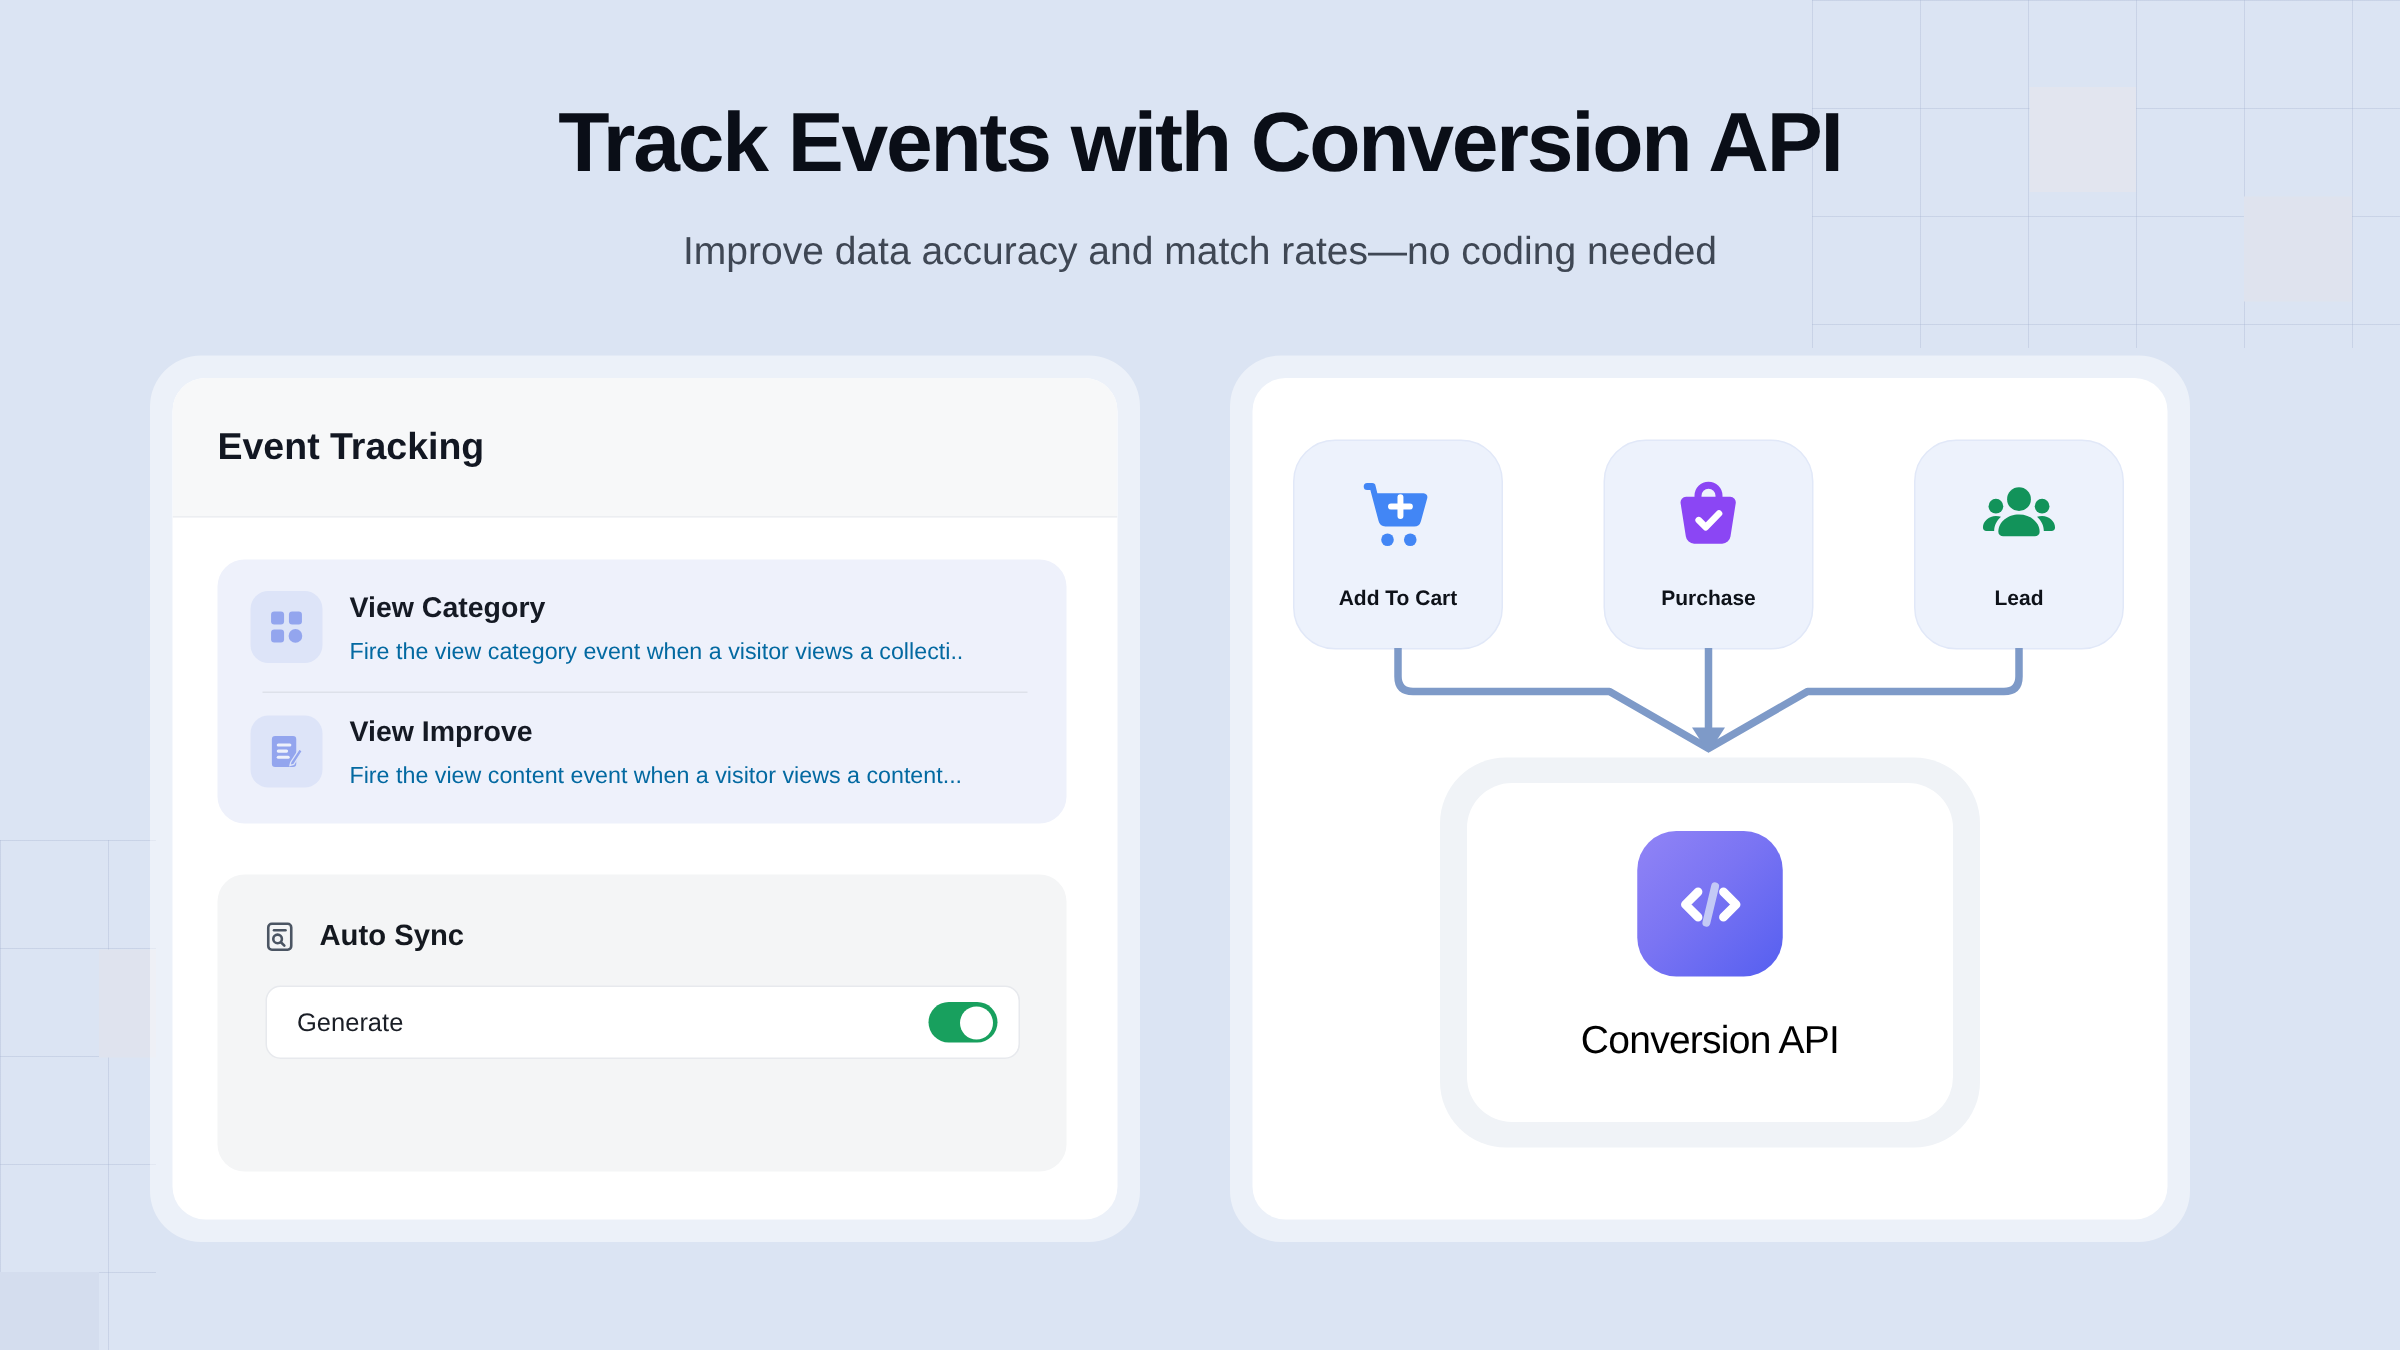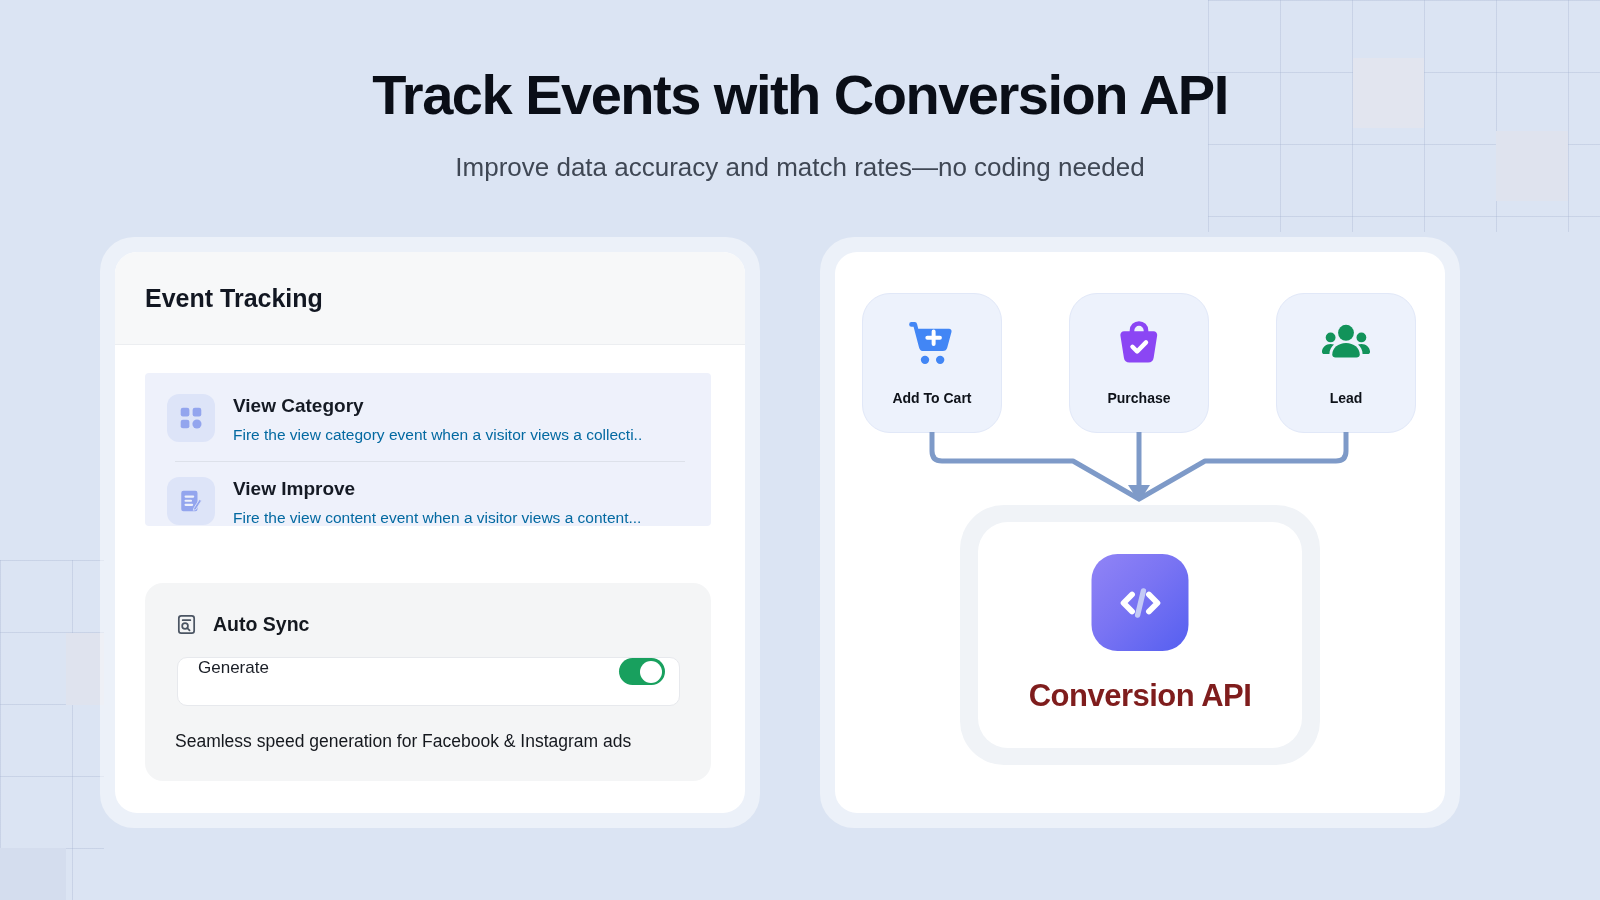--- a/index.html
+++ b/index.html
@@ -48,22 +48,22 @@
     background:#ffffff; border-radius:22px; overflow:hidden;
   }
   
   .et-header {
     position:absolute; left:0; top:0; right:0; height:93px;
     background:#f7f8f9; border-bottom:1px solid #eceef1;
     display:flex; align-items:center; padding-left:30px;
   }
   .et-header-title { font-size:25px; font-weight:600; color:#121722; }
   .events-panel {
-    position:absolute; left:30px; top:121px; width:566px; height:153px;
-    background:#eef1fb; border-radius:4px;
+    position:absolute; left:30px; top:121px; width:566px; height:176px;
+    background:#eef1fb; border-radius:18px;
   }
   .event-row { position:absolute; left:22px; right:22px; height:72px; display:flex; }
   .event-row.r1 { top:21px; }
   .event-row.r2 { top:104px; }
   .event-icon-tile {
     width:48px; height:48px; border-radius:12px; background:#dde4f8;
     display:flex; align-items:center; justify-content:center; flex:0 0 48px;
   }
   .event-texts { margin-left:18px; padding-top:1px; }
   .event-title { font-size:19px; font-weight:600; color:#151a24; }
@@ -75,21 +75,21 @@
     position:absolute; left:30px; top:331px; width:566px; height:198px;
     background:#f4f5f6; border-radius:18px;
   }
   .autosync-head {
     position:absolute; left:30px; top:30px; display:flex; align-items:flex-start; gap:15px;
   }
   .autosync-title { font-size:19.5px; font-weight:600; color:#14181f; }
   .generate-row {
     position:absolute; left:32px; top:74px; width:503px; height:49px;
     background:#ffffff; border:1px solid #e7e9ed; border-radius:10px;
-    display:flex; justify-content:space-between;
+    display:flex; align-items:center; justify-content:space-between;
     padding:0 14px 0 20px;
   }
   .generate-label { font-size:17px; color:#1a1e26; }
   .toggle {
     width:46px; height:27px; border-radius:14px; position:relative;
     background:#18a05e; flex:0 0 46px; cursor:pointer;
   }
   .toggle-knob {
     position:absolute; top:2.5px; right:3px; width:22px; height:22px;
     border-radius:50%; background:#ffffff;
@@ -121,21 +121,21 @@
     background:#ffffff; border-radius:30px;
   }
   .code-tile {
     position:absolute; left:50%; top:32px; transform:translateX(-50%);
     width:97px; height:97px; border-radius:26px;
     background:linear-gradient(135deg, #9184f6 0%, #7a74f3 45%, #555ff0 100%);
     display:flex; align-items:center; justify-content:center;
   }
   .conv-label {
     position:absolute; left:0; right:0; top:156px;
-    text-align:center; font-size:31px; font-weight:700; color:#7f1d1d;
+    text-align:center; font-size:26px; font-weight:400; color:#000000;
     letter-spacing:-0.5px;
   }
 </style>
 </head>
 <body>
 
 <div class="grid-deco grid-tr"></div>
 <div class="grid-deco grid-bl"></div>
 <div class="grid-cell dots" style="left:1353px;top:58px;width:71px;height:70px;background:#e2e5ef;"></div>
 <div class="grid-cell dots" style="left:1496px;top:131px;width:72px;height:70px;background:#dfe3ee;"></div>
@@ -200,21 +200,20 @@
         <span class="autosync-title">Auto Sync</span>
       </div>
 
       <div class="generate-row dots">
         <span class="generate-label">Generate</span>
         <span class="toggle">
           <span class="toggle-knob"></span>
         </span>
       </div>
 
-      <div class="autosync-desc">Seamless speed generation for Facebook &amp; Instagram ads</div>
     </div>
 
   </div>
 </div>
 
 <div class="wrap wrap-right">
   <div class="card">
 
     <div class="source-card sc-1">
       <div class="src-icon">

